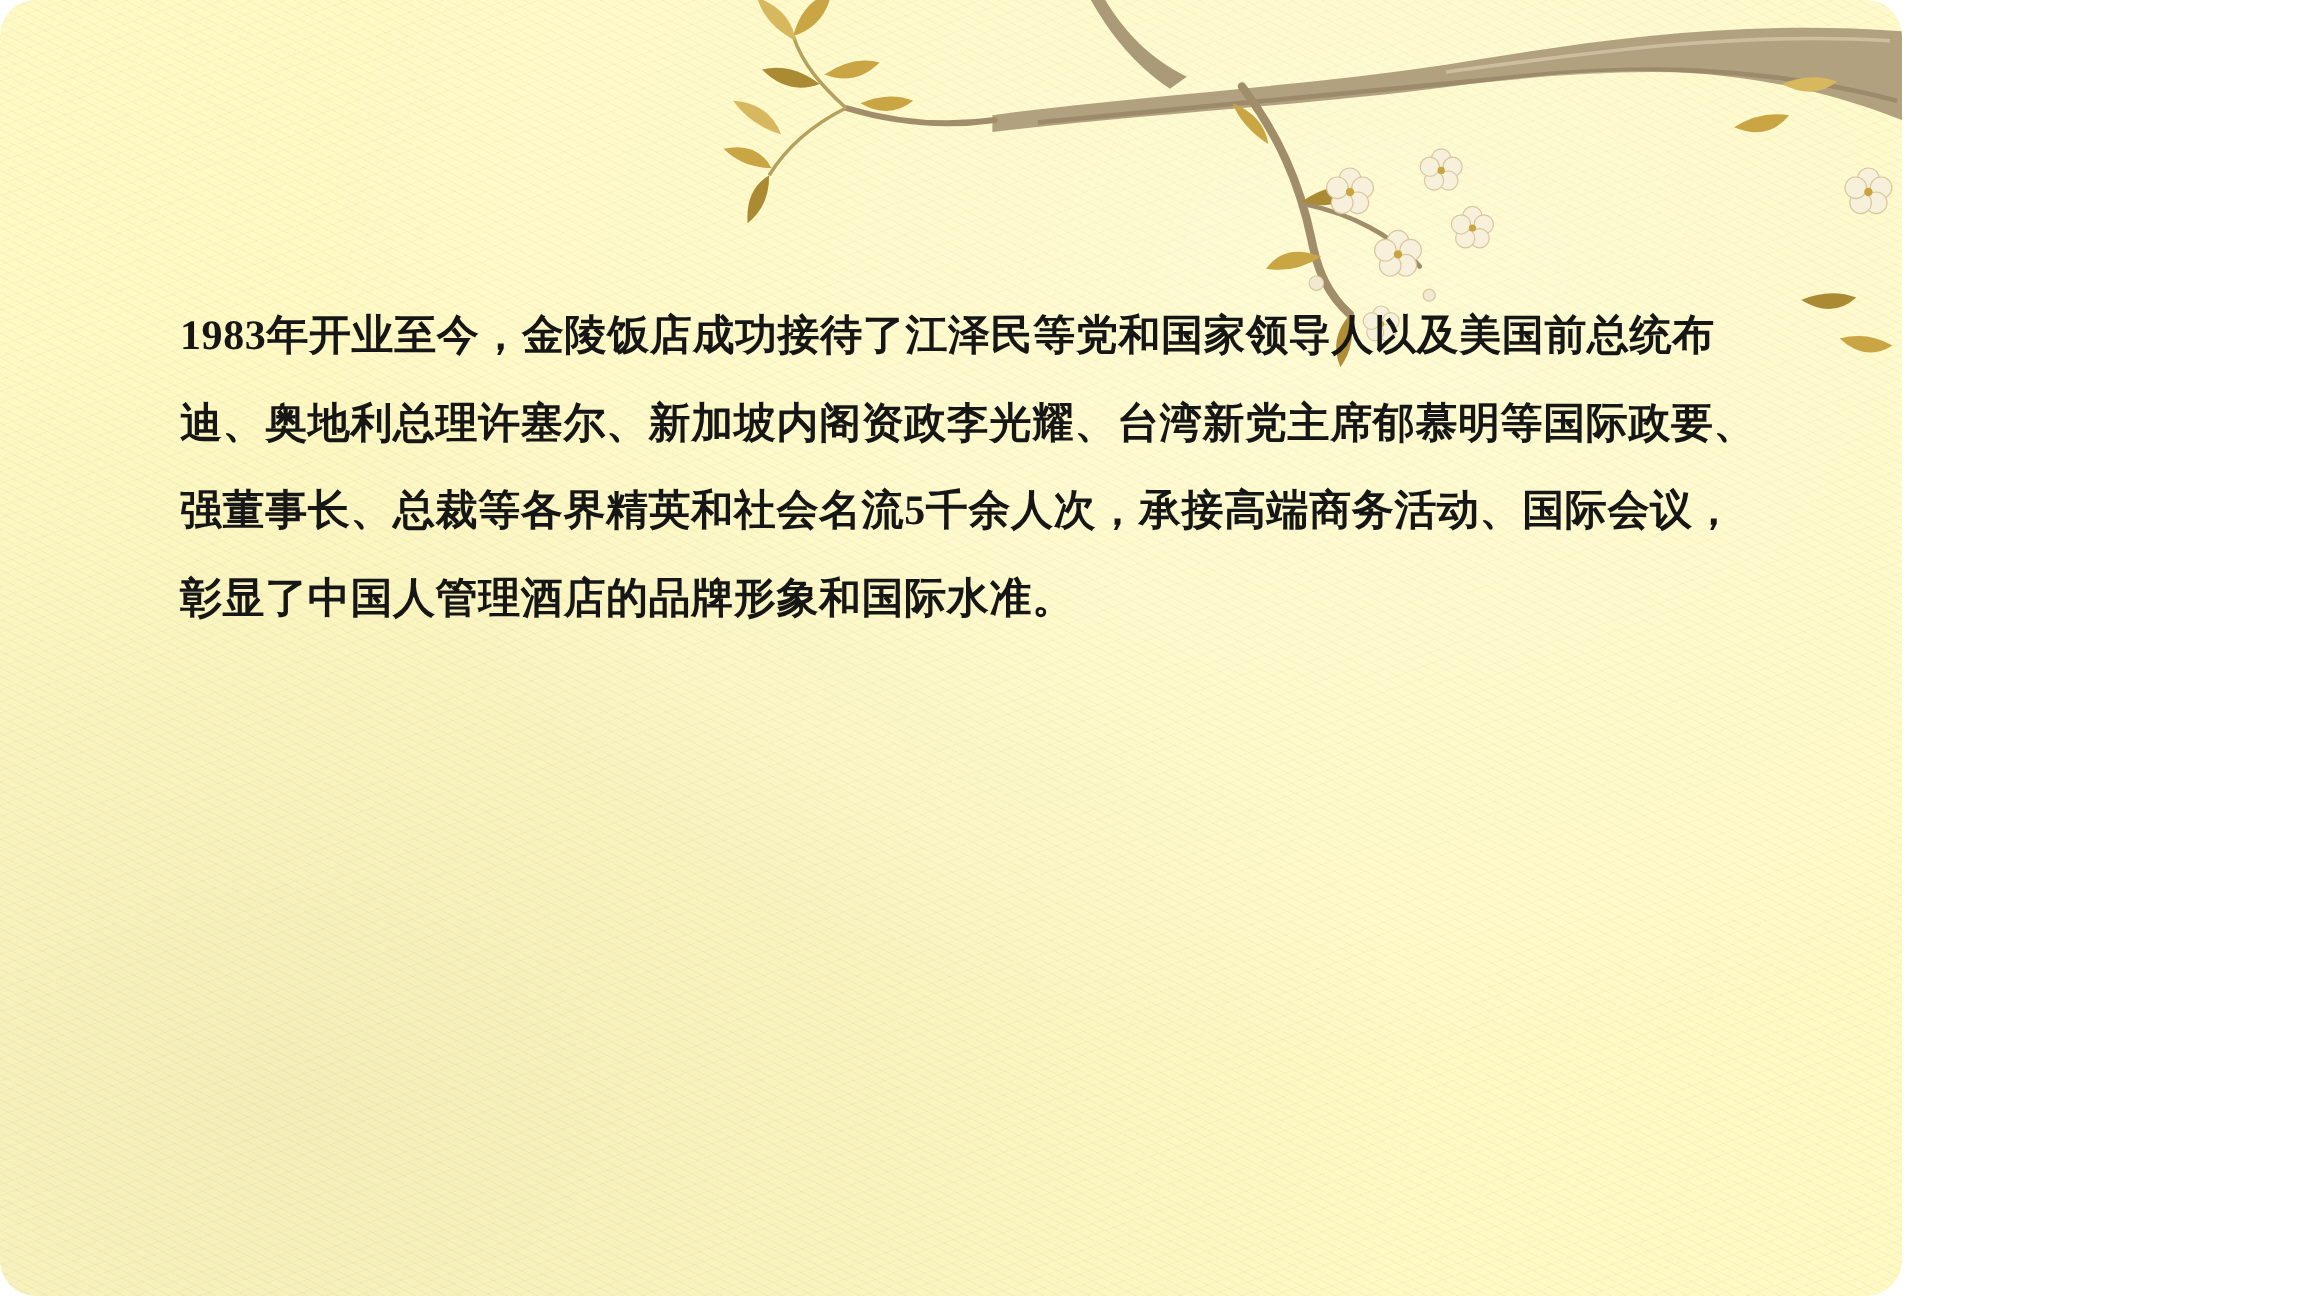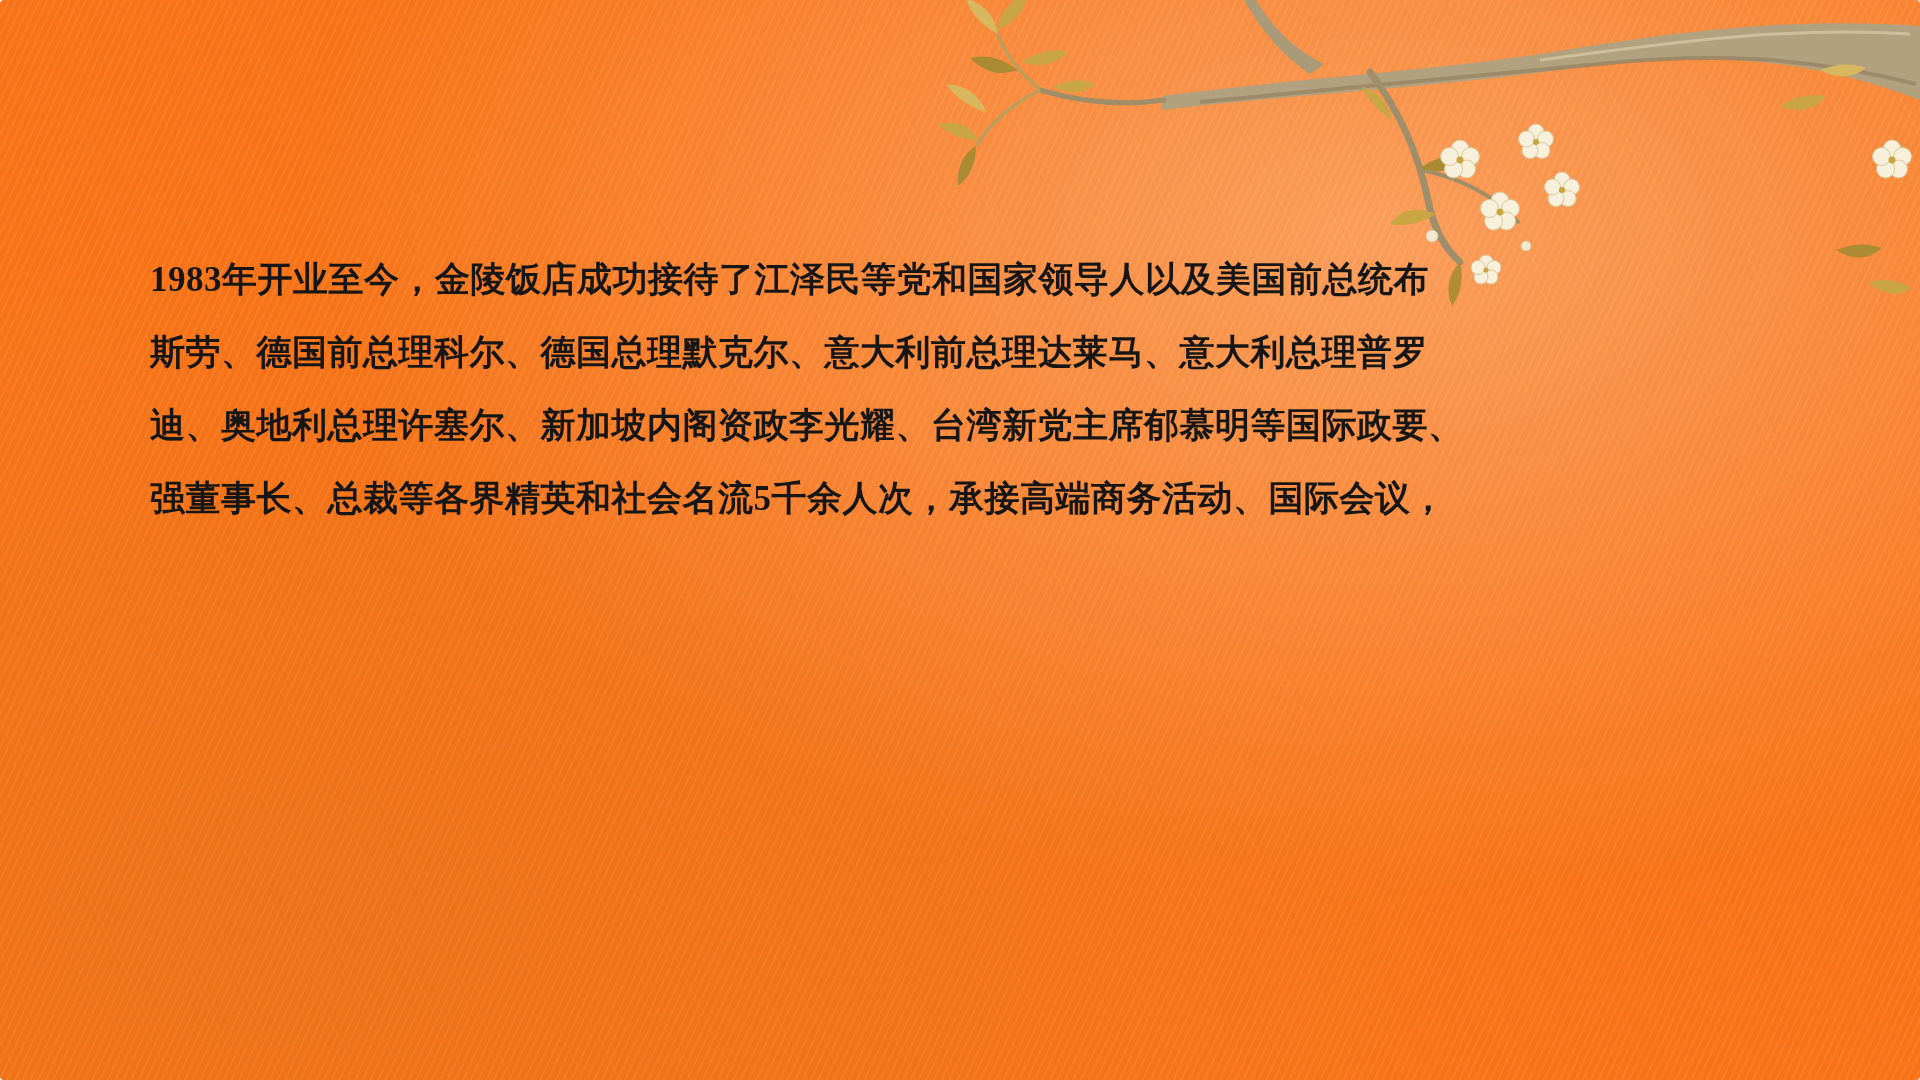--- a/index.html
+++ b/index.html
@@ -5,24 +5,24 @@
   html, body {
     margin: 0;
     padding: 0;
     background: #ffffff;
     width: 1920px;
     height: 1080px;
     font-family: "Liberation Serif", "DejaVu Serif", serif;
   }
   .slide {
     position: relative;
-    width: 1920px;
+    width: 1585px;
     height: 1080px;
-    border-radius: 4px;
-    background: #f97316;
+    border-radius: 30px;
+    background: #fef9c3;
     overflow: hidden;
   }
   
   .slide::before {
     content: "";
     position: absolute;
     inset: 0;
     background:
       radial-gradient(ellipse at 72% 22%, rgba(255,255,248,0.30), rgba(255,255,248,0) 55%),
       radial-gradient(ellipse at 15% 85%, rgba(120,100,60,0.08), rgba(120,100,60,0) 50%),
@@ -146,18 +146,18 @@
       <circle cx="-10.5" cy="-3.5" r="9" fill="#f7f1dc" stroke="#d8c79c"></circle>
       <circle r="3.5" fill="#c9a43f"></circle>
     </g>
 
     <circle cx="532" cy="236" r="6" fill="#f2ead0" stroke="#d8c79c"></circle>
     <circle cx="626" cy="246" r="5" fill="#f2ead0" stroke="#d8c79c"></circle>
   </svg>
 
   <div class="textblock">
     <div class="line">1983年开业至今，金陵饭店成功接待了江泽民等党和国家领导人以及美国前总统布</div>
-    <div class="line">斯劳、德国前总理科尔、德国总理默克尔、意大利前总理达莱马、意大利总理普罗</div>
     <div class="line">迪、奥地利总理许塞尔、新加坡内阁资政李光耀、台湾新党主席郁慕明等国际政要、</div>
     <div class="line">强董事长、总裁等各界精英和社会名流5千余人次，承接高端商务活动、国际会议，</div>
+    <div class="line">彰显了中国人管理酒店的品牌形象和国际水准。</div>
   </div>
 
 </div>
 
 </body></html>

